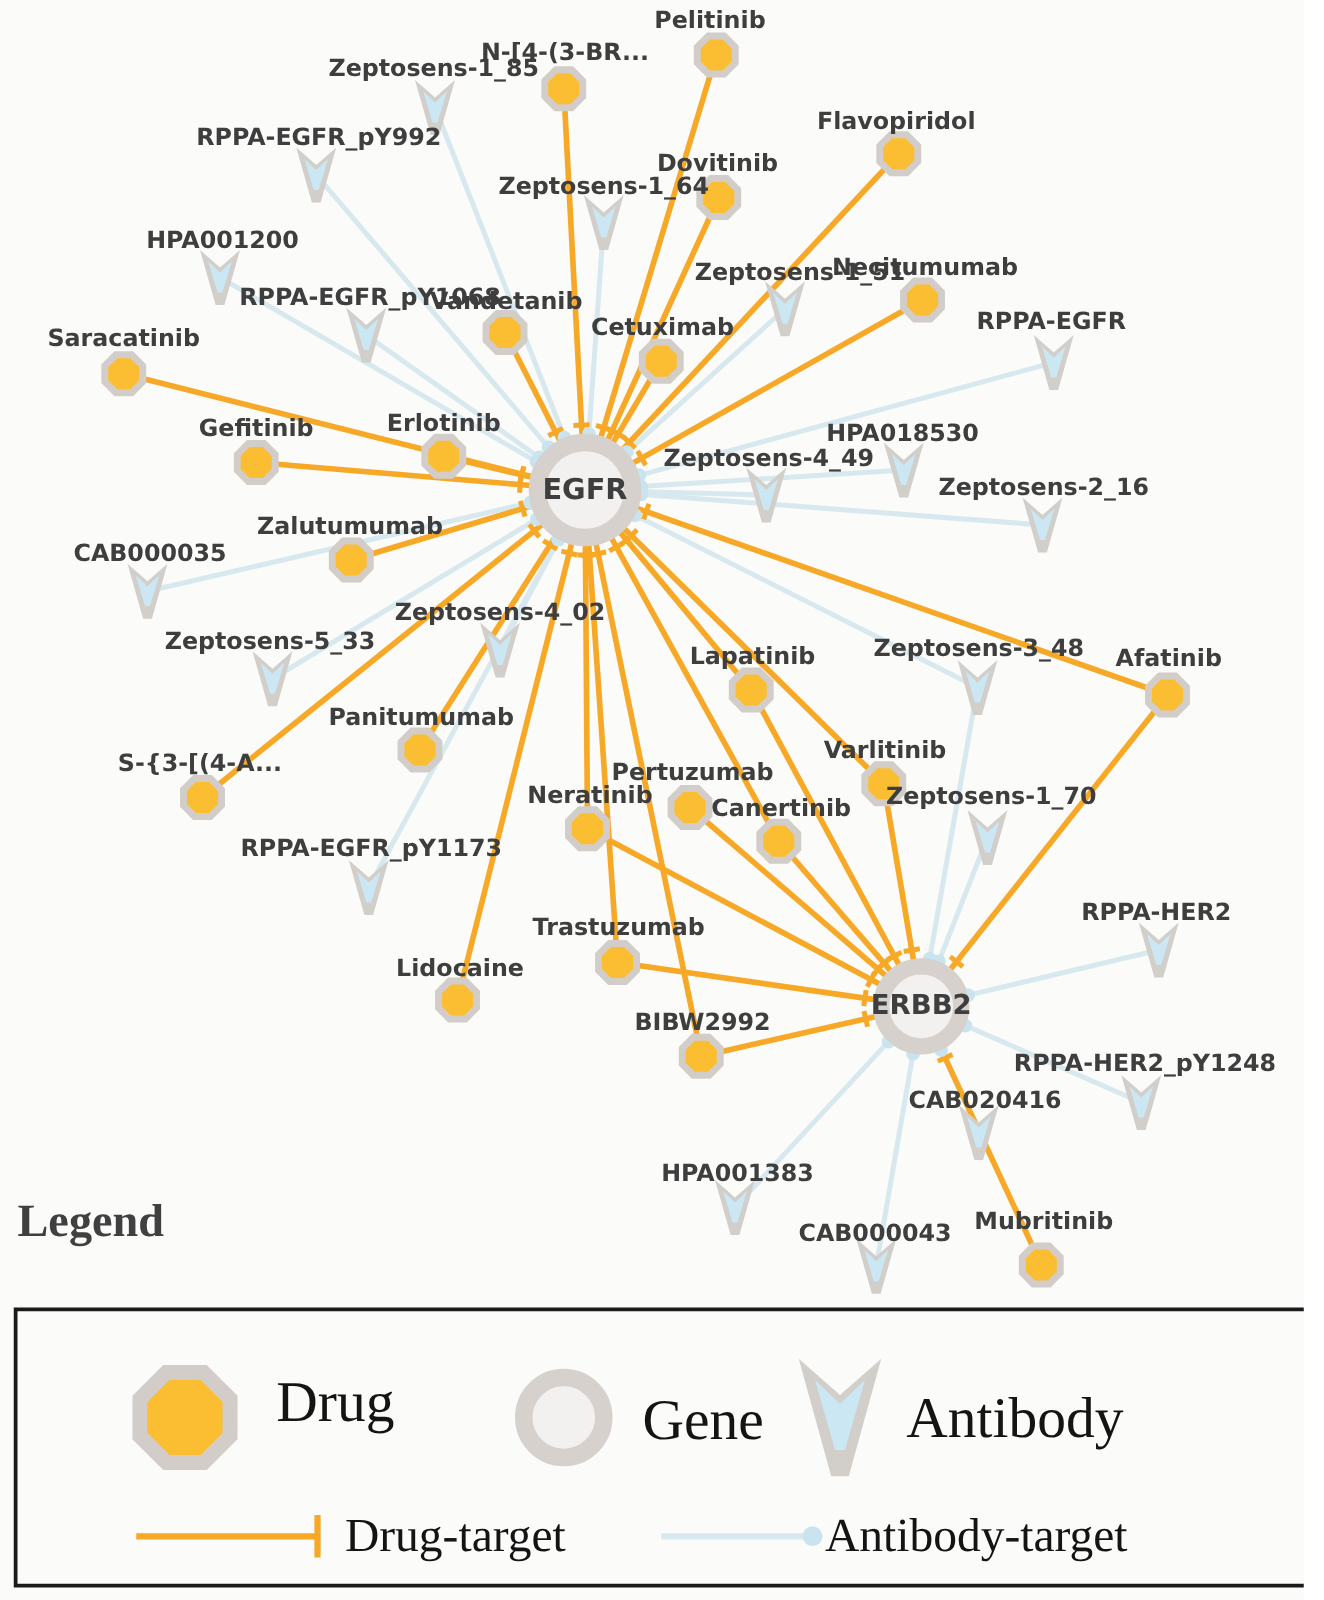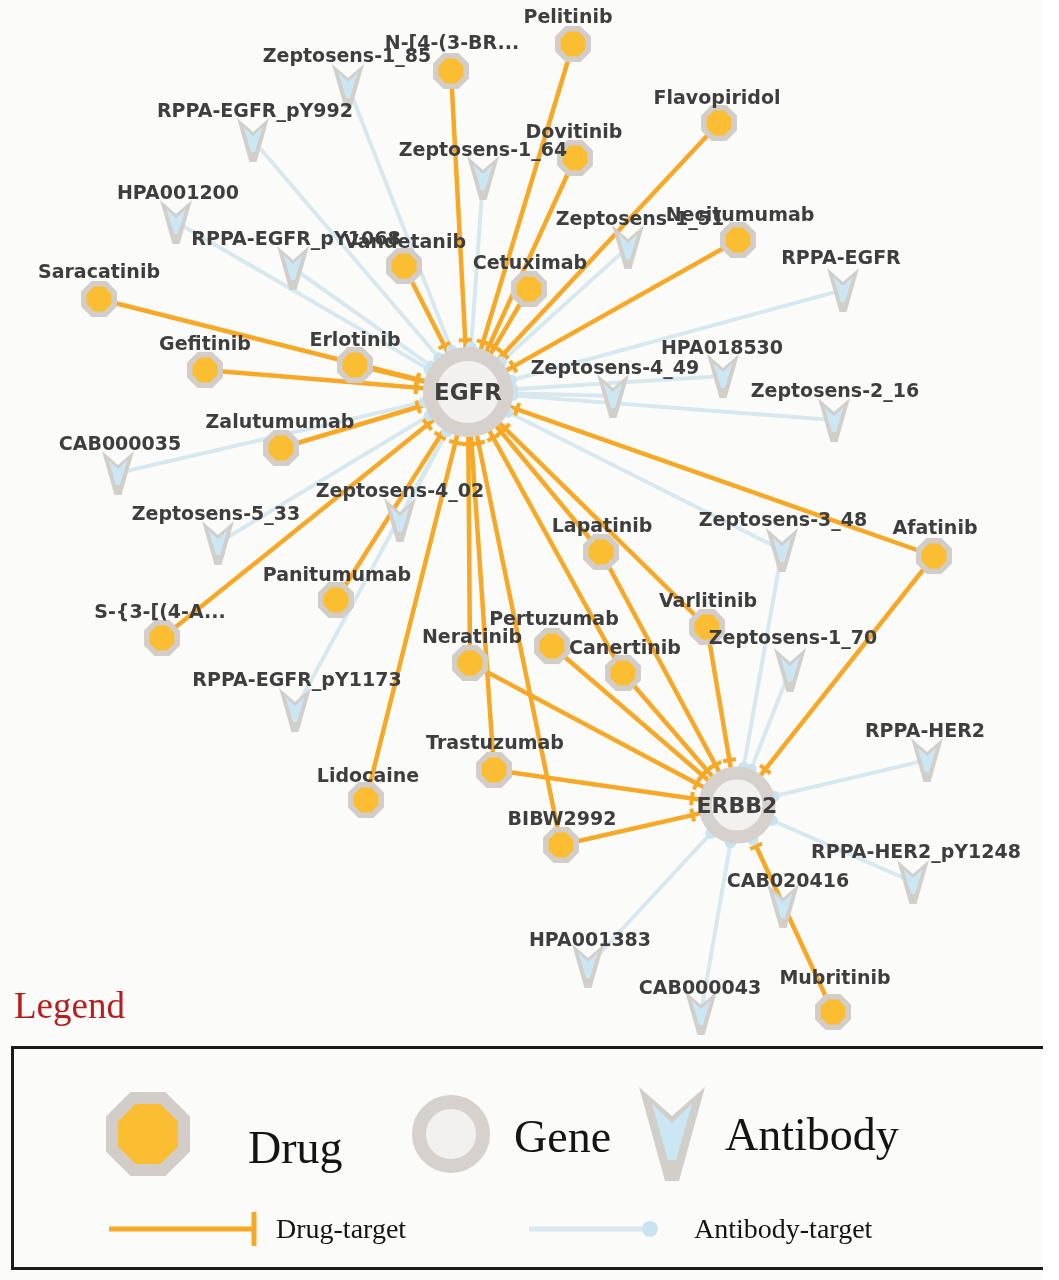--- a/index.html
+++ b/index.html
@@ -1,26 +1,26 @@
 <!DOCTYPE html>
 <html style="--background: #FBFBFA; --drug-fill: #FBBE33; --node-border: #D2CDC9; --drug-edge: #F7A826; --antibody-edge: #D7E9EF; --edge-dot: #C9E4EE; --antibody-fill: #CBE7F3; --antibody-outline: #D2CECA; --gene-fill: #F3F1EF; --gene-ring: #D6D1CD; --label: #3E3E3E;"><head>
 <meta charset="utf-8">
 <style>
   html,body{margin:0;padding:0;background:#fff;}
   .stage{position:relative;width:1043px;height:1280px;background:var(--background,#FBFBFA);overflow:hidden;
          font-family:"DejaVu Sans",sans-serif;}
   #graph{position:absolute;left:0;top:0;}
-  .legend-heading{position:absolute;left:14px;top:984px;font-family:"Liberation Serif",serif;
-                  font-weight:normal;font-size:37px;color:#b91c1c;}
+  .legend-heading{position:absolute;left:14px;top:956px;font-family:"Liberation Serif",serif;
+                  font-weight:bold;font-size:37px;color:#404040;}
   .legend-box{position:absolute;left:11px;top:1046px;width:1033px;height:218px;
               border:3.5px solid #1a1a1a;background:var(--background,#FBFBFA);}
   .legend-glyph{position:absolute;}
   .legend-label{position:absolute;transform:translateY(-50%);font-family:"Liberation Serif",serif;
                 font-size:46px;color:#141414;white-space:nowrap;}
-  .legend-label.small{font-size:28px;}
+  .legend-label.small{font-size:38px;}
 </style>
 </head>
 <body>
 
 <div class="stage">
   <svg id="graph" width="1059" height="1280">
       <g>
         <line x1="348" y1="86" x2="453.0314113184433" y2="353.8300988620304" stroke="#D7E9EF" stroke-width="4"></line>
         <line x1="253" y1="140" x2="441.3889748164382" y2="360.8094030406624" stroke="#D7E9EF" stroke-width="4"></line>
         <line x1="176" y1="222" x2="432.5674735718087" y2="371.3714743397516" stroke="#D7E9EF" stroke-width="4"></line>
@@ -291,21 +291,21 @@
       </g>
     </svg>
 
   <div class="legend-heading">Legend</div>
 
   <div class="legend-box">
 
     <svg class="legend-glyph" style="left:86px;top:37px;" width="96" height="96">
       <polygon points="48,9 75.6,20.4 87,48 75.6,75.6 48,87 20.4,75.6 9,48 20.4,20.4" style="fill:var(--drug-fill);stroke:var(--node-border);stroke-width:12;" transform="rotate(22.5 48 48)"></polygon>
     </svg>
-    <span class="legend-label" style="left:207px;top:98px;margin-left:27px;">Drug</span>
+    <span class="legend-label" style="left:207px;top:72px;">Drug</span>
 
     <svg class="legend-glyph" style="left:390px;top:38px;" width="94" height="94">
       <circle cx="47" cy="47" r="32" style="fill:var(--gene-fill);stroke:var(--gene-ring);stroke-width:14;"></circle>
     </svg>
     <span class="legend-label" style="left:500px;top:87px;">Gene</span>
 
     <svg class="legend-glyph" style="left:623px;top:34px;" width="72" height="102">
       <path d="M2,4 L35,33 L68,4 L42,98 L28,98 Z" style="fill:var(--antibody-outline);"></path>
       <path d="M15,21 L35,40 L55,21 L39,77 L31,77 Z" style="fill:var(--antibody-fill);"></path>
     </svg>
@@ -314,15 +314,15 @@
     <svg class="legend-glyph" style="left:90px;top:158px;" width="160" height="44">
       <line x1="5" y1="22" x2="148" y2="22" style="stroke:var(--drug-edge);stroke-width:5;"></line>
       <line x1="150" y1="5" x2="150" y2="39" style="stroke:var(--drug-edge);stroke-width:5;"></line>
     </svg>
     <span class="legend-label small" style="left:262px;top:180px;">Drug-target</span>
 
     <svg class="legend-glyph" style="left:510px;top:158px;" width="146" height="44">
       <line x1="5" y1="22" x2="122" y2="22" style="stroke:var(--antibody-edge);stroke-width:5;"></line>
       <circle cx="126" cy="22" r="8" style="fill:var(--edge-dot);"></circle>
     </svg>
-    <span class="legend-label small" style="left:680px;top:180px;">Antibody-target</span>
+    <span class="legend-label small" style="left:646px;top:180px;">Antibody-target</span>
   </div>
 </div>
 
 </body></html>

